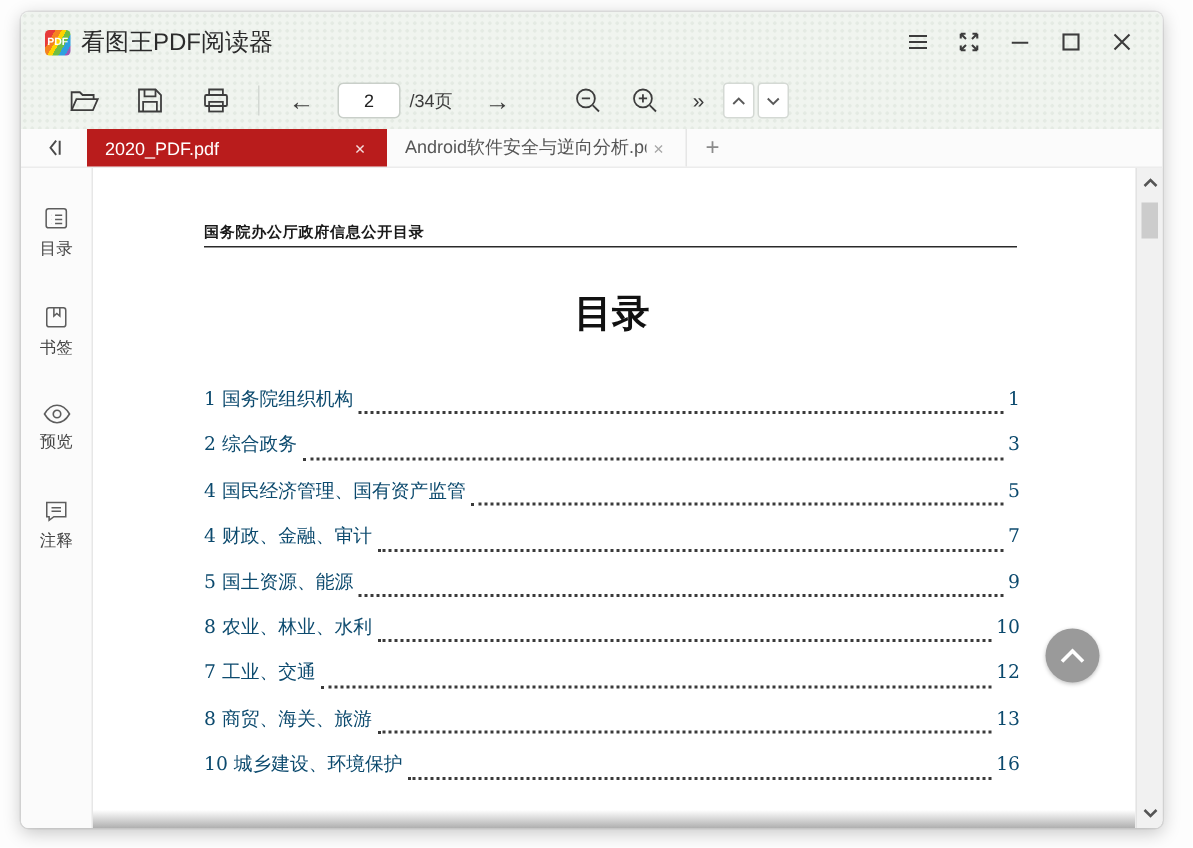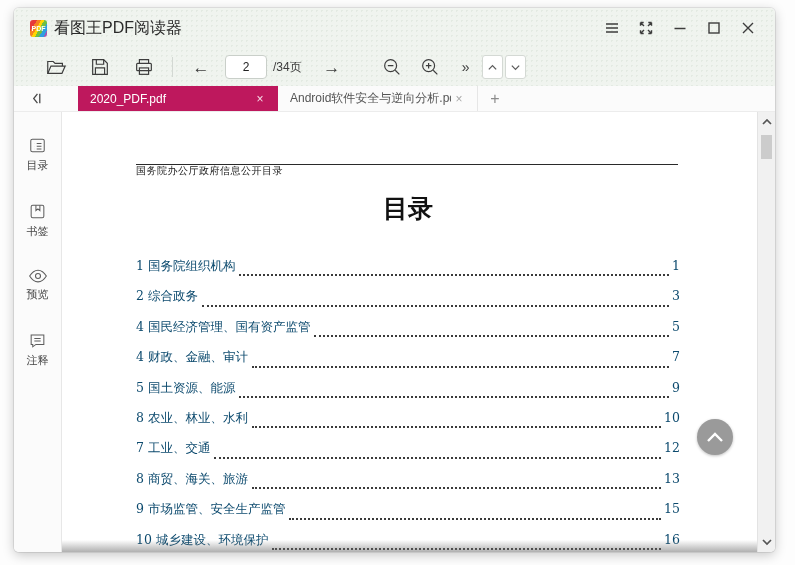--- a/index.html
+++ b/index.html
@@ -41,38 +41,38 @@
   .searchbox input::placeholder { color:#a9a9a9; }
   .find-nav { width:21px; height:24px; border:1px solid #d4d9d4; background:#fff; border-radius:3px;
               display:flex; align-items:center; justify-content:center; }
   .find-nav svg { stroke:#5a5a5a; stroke-width:1.4; fill:none; }
 
   
   .tabbar { height:26px; background:#fbfbfb; display:flex; align-items:stretch; border-bottom:1px solid #ececec; }
   .collapse-btn { width:44px; display:flex; align-items:center; justify-content:center; }
   .collapse-btn svg { stroke:#4a4a4a; stroke-width:1.4; fill:none; }
   .tab { width:200px; display:flex; align-items:center; padding:0 10px 0 12px; font-size:12px; position:relative; }
-  .tab.active { background:#be185d; color:#fff;margin-left:20px; }
+  .tab.active { background:#b91c1c; color:#fff; }
   .tab.inactive { color:#555; border-right:1px solid #e6e6e6; }
   .tab-label { flex:1; white-space:nowrap; overflow:hidden; }
   .tab-close { flex:none; font-size:12px; width:16px; text-align:center; opacity:.85; }
   .tab.inactive .tab-close { color:#9a9a9a; }
   .newtab-btn { width:34px; display:flex; align-items:center; justify-content:center; color:#8b8b8b; font-size:16px; }
 
   
   .main { display:flex; height:440px; }
   .sidebar { width:48px; background:#fbfbfb; border-right:1px solid #e7e7e7; display:flex; flex-direction:column;
              align-items:center; padding-top:24px; gap:29px; }
   .side-item { display:flex; flex-direction:column; align-items:center; gap:3px; }
   .side-item svg { stroke:#5d5d5d; stroke-width:1.3; fill:none; }
   .side-label { font-size:11px; color:#454545; }
 
   .content { flex:1; position:relative; background:#fff; overflow:hidden; }
-  .doc-header { position:absolute; left:74px; top:52px; font-family:"DejaVu Serif", serif;
-                font-size:10px; color:#1a1a1a; letter-spacing:.5px; }
+  .doc-header { position:absolute; left:74px; top:36px; font-family:"DejaVu Serif", serif;
+                font-size:10px; color:#1a1a1a; letter-spacing:.5px;font-weight:bold; }
   .doc-rule { position:absolute; left:74px; top:52px; width:542px; border-top:1.6px solid #2a2a2a; }
   .doc-title { position:absolute; left:74px; top:80px; width:544px; text-align:center;
                font-family:"DejaVu Serif", serif; font-size:25px; font-weight:bold; color:#111; }
   .toc { position:absolute; left:74px; top:146px; width:544px; }
   .toc-row { height:30.4px; display:flex; font-family:"DejaVu Serif", serif;
              font-size:12.5px; color:#0c4a6e; padding-bottom:9px; }
   .toc-leader { flex:1; border-bottom:2px dotted #3a3a3a; margin:0 3px 3px 4px; }
   .toc-page { flex:none; }
   .bottom-shade { position:absolute; left:0; bottom:0; width:100%; height:12px;
                   background:linear-gradient(to bottom, rgba(120,120,120,0), rgba(110,110,110,.55)); }
@@ -277,25 +277,20 @@
             <span>7 工业、交通</span>
             <span class="toc-leader"></span>
             <span class="toc-page">12</span>
           </div>
         <div class="toc-row">
             <span>8 商贸、海关、旅游</span>
             <span class="toc-leader"></span>
             <span class="toc-page">13</span>
           </div>
         <div class="toc-row">
-            <span>9 市场监管、安全生产监管</span>
-            <span class="toc-leader"></span>
-            <span class="toc-page">15</span>
-          </div>
-        <div class="toc-row">
             <span>10 城乡建设、环境保护</span>
             <span class="toc-leader"></span>
             <span class="toc-page">16</span>
           </div>
       </div>
 
       <div class="bottom-shade"></div>
       <div class="backtop">
         <svg width="18" height="12" viewBox="0 0 18 12">
             <path d="M2 10l7-7 7 7"></path>

